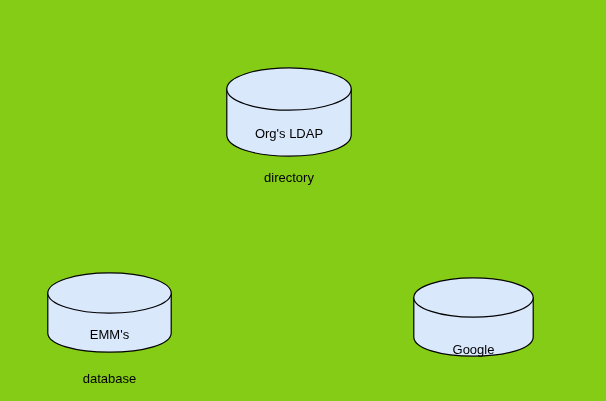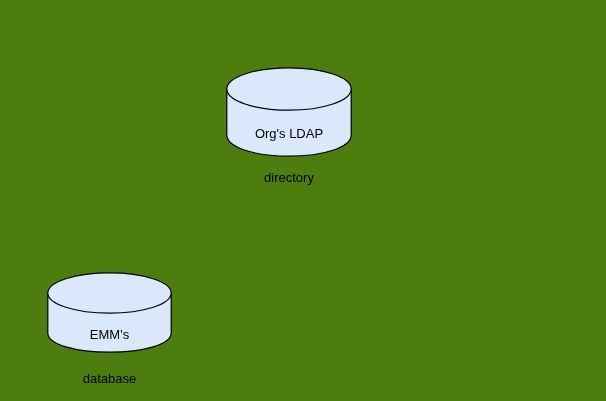--- a/index.html
+++ b/index.html
@@ -7,21 +7,21 @@
     padding: 0;
     background: #000000;
   }
   body {
     font-family: "Liberation Sans", sans-serif;
   }
   #canvas {
     position: relative;
     width: 606px;
     height: 401px;
-    background: #4d7c0f;
+    background: #84cc16;
     overflow: hidden;
   }
   .node {
     position: absolute;
   }
   .node svg {
     display: block;
     overflow: visible;
   }
   .cyl-body {
@@ -68,14 +68,23 @@
     <svg width="125" height="81" viewBox="0 0 125 81">
       <path class="cyl-body" d="M 0.8,21 L 0.8,61 C 0.8,72.5 28.4,80.2 62.5,80.2 C 96.6,80.2 124.2,72.5 124.2,61 L 124.2,21 Z"></path>
       <ellipse class="cyl-top" cx="62.5" cy="21" rx="61.7" ry="20.2"></ellipse>
     </svg>
     <div class="node-label" style="top:30px;">
       <span>EMM's</span><br>
       <span>database</span>
     </div>
   </div>
 
+  <div class="node" id="node-google" style="left:413px; top:277px; width:121px; height:80px;">
+    <svg width="121" height="80" viewBox="0 0 121 80">
+      <path class="cyl-body" d="M 0.8,20.5 L 0.8,60 C 0.8,71.3 27.5,79.2 60.5,79.2 C 93.5,79.2 120.2,71.3 120.2,60 L 120.2,20.5 Z"></path>
+      <ellipse class="cyl-top" cx="60.5" cy="20.5" rx="59.7" ry="19.7"></ellipse>
+    </svg>
+    <div class="node-label" style="top:40px;">
+      <span>Google</span>
+    </div>
+  </div>
 
 </div>
 
 </body></html>

